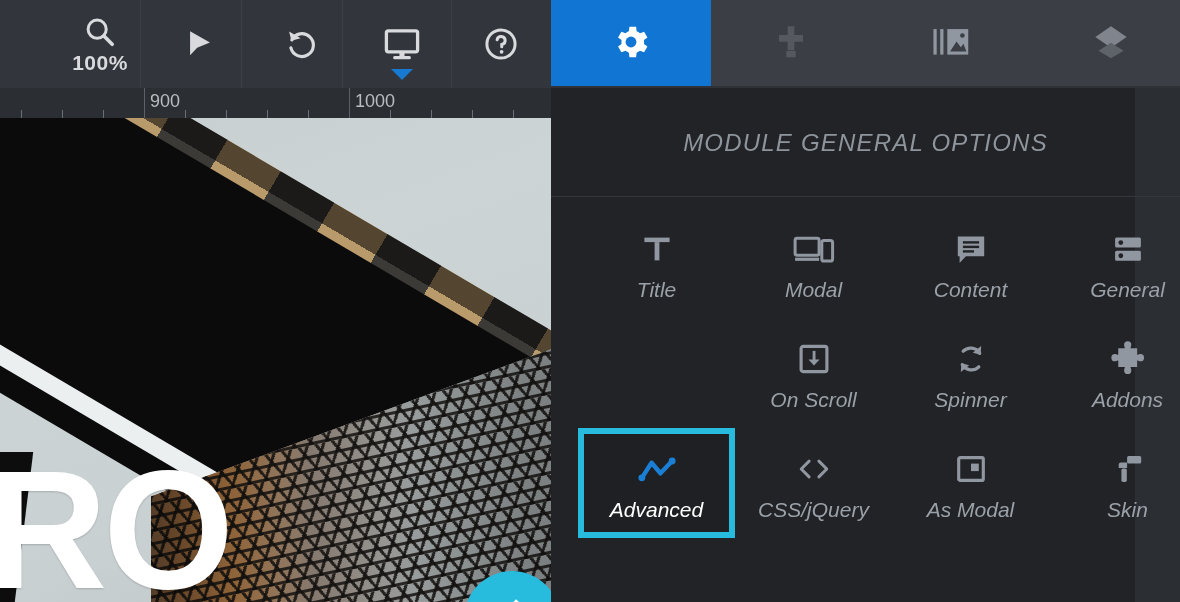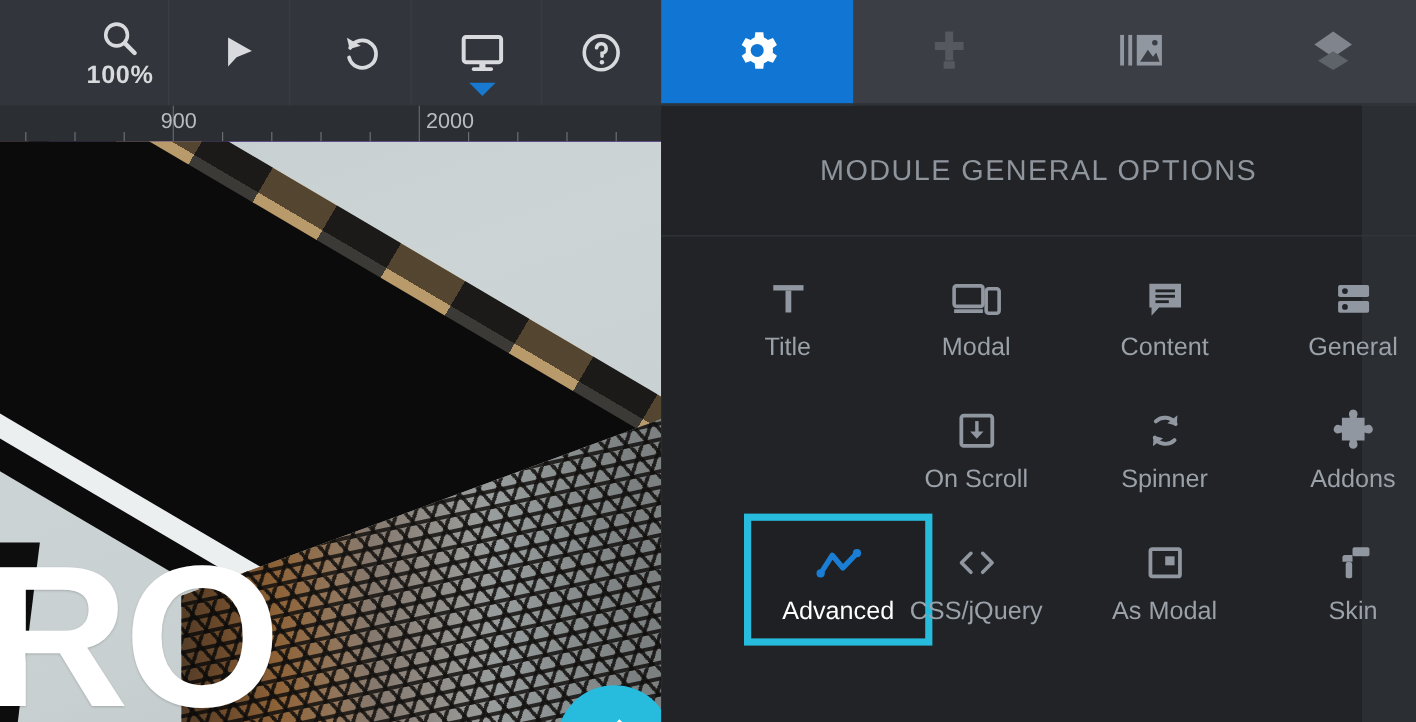--- a/index.html
+++ b/index.html
@@ -135,20 +135,21 @@
   .arrow-btn{
     position:absolute;left:464px;top:453px;width:96px;height:96px;
     border-radius:50%;background:#27bcdd;
     display:flex;align-items:center;justify-content:center;cursor:pointer;
   }
 
   
   .panel{
     position:absolute;left:551px;top:88px;width:584px;height:514px;
     background:#212327;
+    font-style:italic;
   }
   .panel-title{
     position:absolute;left:0;top:0;width:629px;height:109px;
     display:flex;align-items:center;justify-content:center;
     color:#8f959c;font-size:24px;letter-spacing:1.2px;
   }
   .panel-divider{position:absolute;left:0;top:108px;width:629px;height:1px;background:#33363b;}
 
   .opt-grid{
     position:absolute;left:16px;top:112px;width:629px;height:400px;
@@ -157,21 +158,20 @@
     position:absolute;width:157px;height:110px;
     display:flex;flex-direction:column;align-items:center;justify-content:center;
     cursor:pointer;
   }
   .opt .ic{height:46px;display:flex;align-items:center;justify-content:center;}
   .opt .lb{color:#9ba1a8;font-size:21px;line-height:1;margin-top:7px;white-space:nowrap;}
   .opt.selected{
     background:#1e2023;
     border:6px solid #27bcdd;
     box-sizing:border-box;
-    margin-left:42px;
   }
   .opt.selected .lb{color:#ffffff;}
 </style>
 </head>
 <body>
 
 <div class="app">
 
   <div class="toolbar">
 
@@ -285,22 +285,22 @@
         <div class="ruler-tick minor" style="left:267px;"></div>
         <div class="ruler-tick minor" style="left:308px;"></div>
         <div class="ruler-tick major" style="left:349px;"></div>
         <div class="ruler-tick minor" style="left:390px;"></div>
         <div class="ruler-tick minor" style="left:431px;"></div>
         <div class="ruler-tick minor" style="left:472px;"></div>
         <div class="ruler-tick minor" style="left:513px;"></div>
         <div class="ruler-tick major" style="left:144px;"></div>
         <div class="ruler-tick major" style="left:349px;"></div>
       </div>
-    <div class="ruler-label" style="left:134px;">900</div>
-    <div class="ruler-label" style="left:355px;">2000</div>
+    <div class="ruler-label" style="left:150px;">900</div>
+    <div class="ruler-label" style="left:355px;">1000</div>
   </div>
 
   <div class="canvas">
     <div class="photo">
       <div class="sky"></div>
       <div class="ceiling"></div>
       <div class="soffit"></div>
       <div class="fascia"></div>
       <div class="hexwrap">
         <div class="hex"></div>

